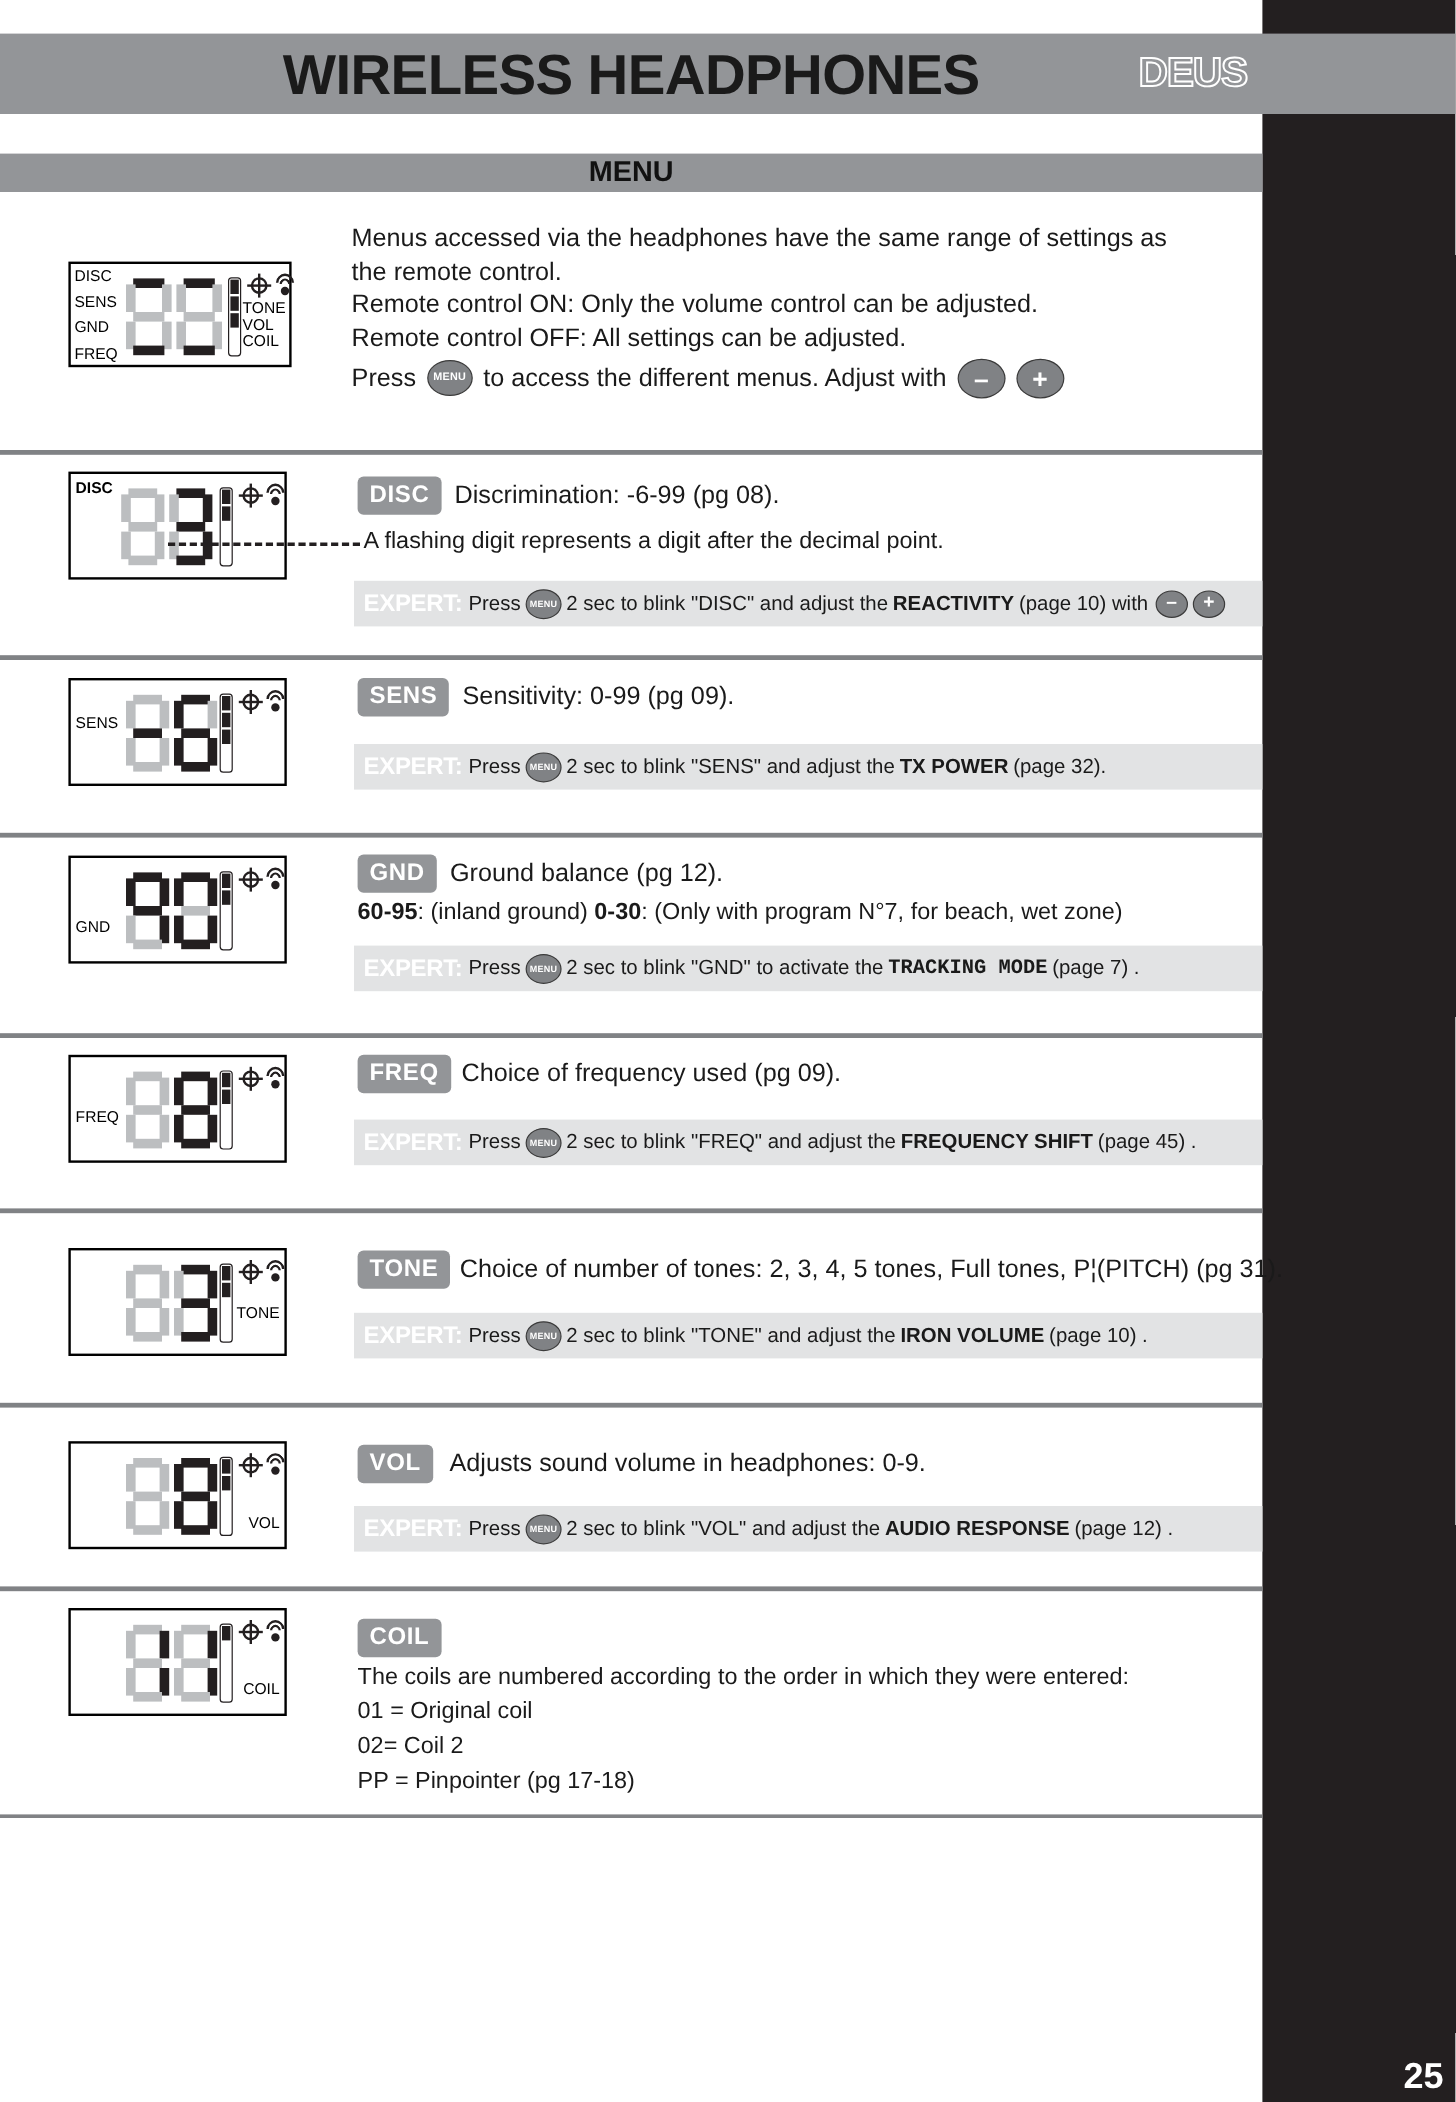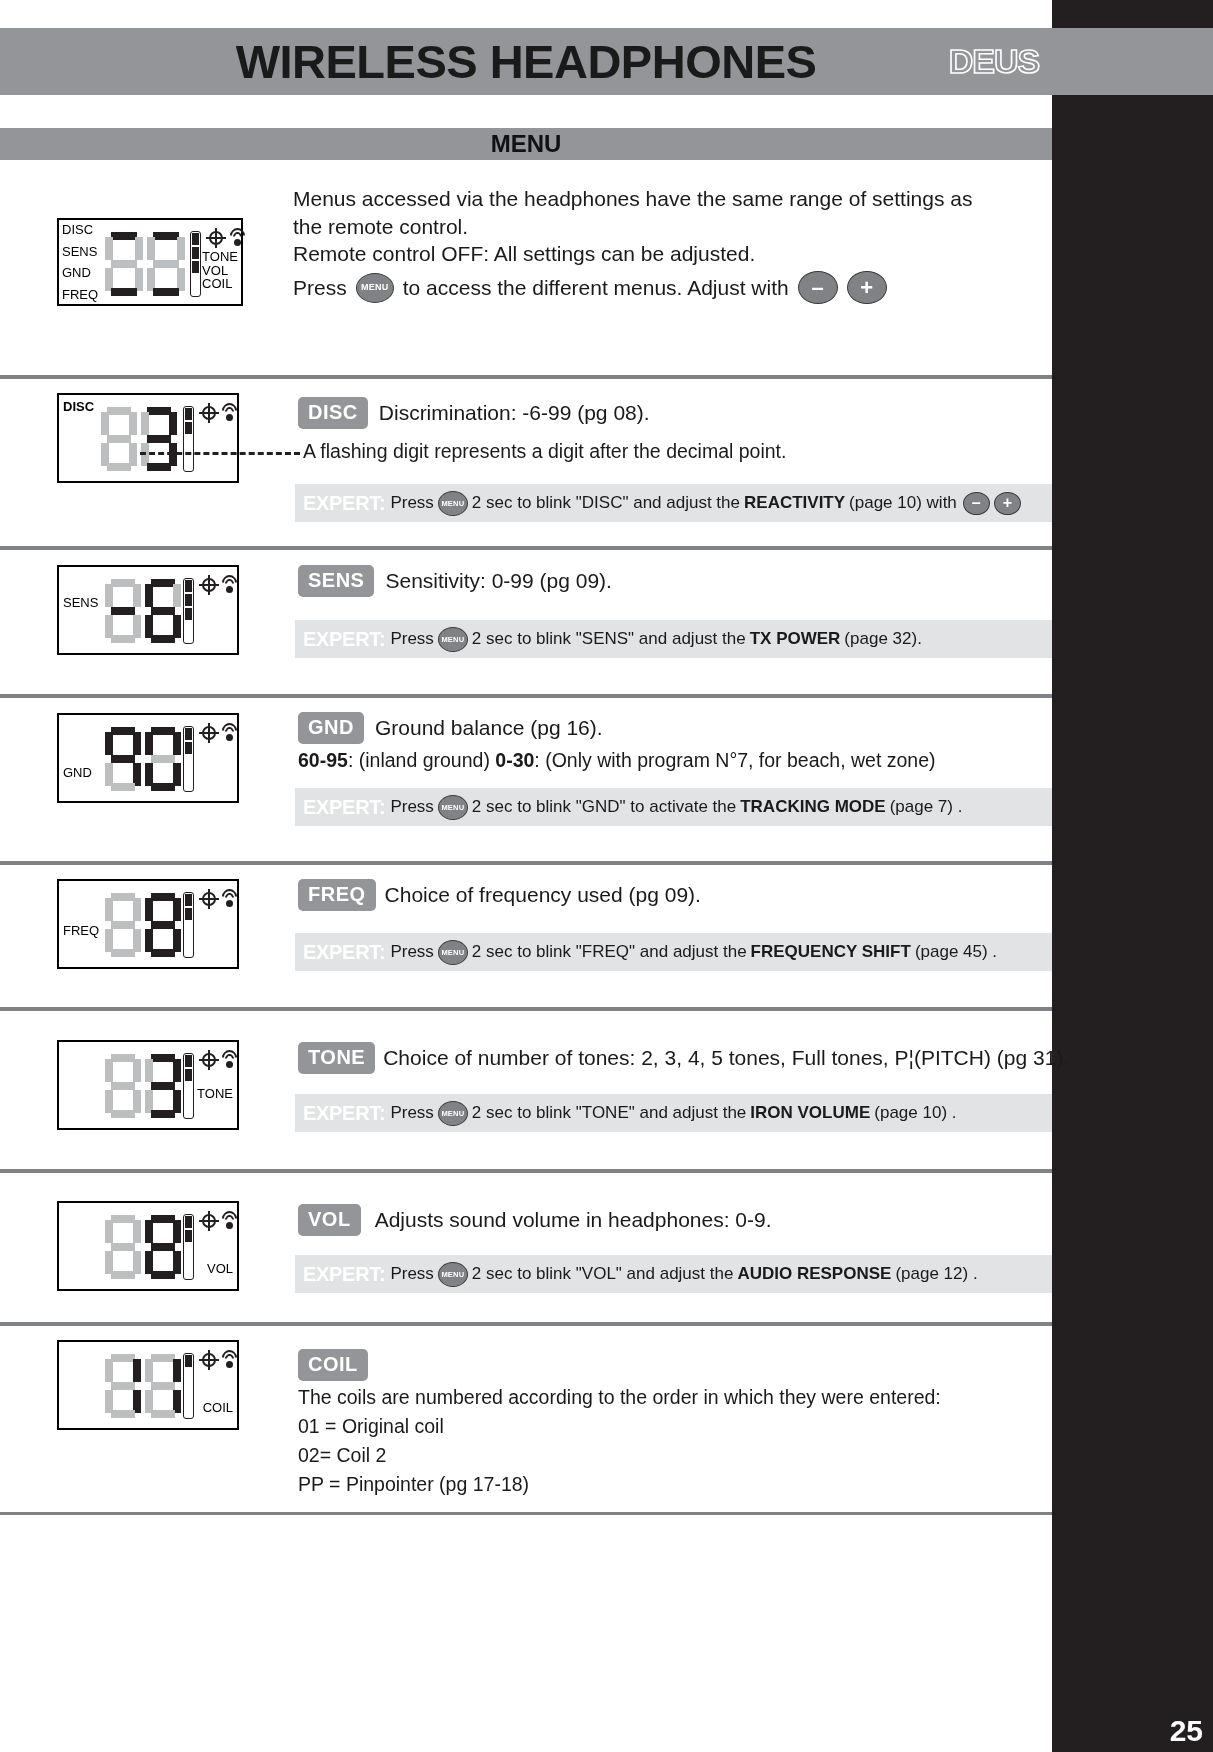--- a/index.html
+++ b/index.html
@@ -298,20 +298,21 @@
         <div>TONE</div>
         <div>VOL</div>
         <div>COIL</div>
       </div>
     </div>
   </div>
 
   <div class="intro">
     <span class="ln">Menus accessed via the headphones have the same range of settings as</span>
     <span class="ln">the remote control.</span>
+    <span class="ln">Remote control ON: Only the volume control can be adjusted.</span>
     <span class="ln">Remote control OFF: All settings can be adjusted.</span>
     <span class="ln" style="display:flex;align-items:center;gap:9px;margin-top:3px;">
       <span>Press</span>
       <span class="menu-btn">MENU</span>
       <span>to access the different menus. Adjust with</span>
       <span class="pm-btn">–</span>
       <span class="pm-btn">+</span>
     </span>
   </div>
 
@@ -470,32 +471,32 @@
       <div class="wifi-icon" style="left:162px; top:7px; width:18px; height:20px;">
         <div class="arc" style="left:1px; top:1px; width:15px; height:15px;"></div>
         <div class="arc" style="left:4px; top:5px; width:9px; height:9px;"></div>
         <div class="dot" style="left:5px; bottom:1px;"></div>
       </div>
     </div>
   </div>
 
   <div class="sect-head" style="left:298px; top:712px; display:flex; align-items:center; gap:11px;">
     <span class="pill">GND</span>
-    <span>Ground balance (pg 16).</span>
+    <span>Ground balance (pg 12).</span>
   </div>
   <div class="sub-line" style="left:298px; top:749px;">
     <b>60-95</b><span>:  (inland ground) </span><b>0-30</b><span>: (Only with program N°7, for beach, wet zone)</span>
   </div>
 
   <div class="expert" style="left:295px; top:788px; width:757px;">
     <span class="tag">EXPERT:</span>
     <span>Press</span>
     <span class="menu-btn sm" style="margin:0 4px;">MENU</span>
     <span>2 sec to blink  "GND" to activate the</span>
-    <b style="margin:4px 4px;">TRACKING MODE</b>
+    <b style="margin:4px 4px;font-family:Liberation Mono, monospace;">TRACKING MODE</b>
     <span>(page 7) .</span>
   </div>
 
   <div class="sep" style="top:861px;"></div>
 
   <div class="lcd" style="left:57px; top:879px; width:182px; height:90px;">
     <div class="lcd-inner">
       <div class="lcd-left-single" style="top:42px;">FREQ</div>
       <div class="digits" style="left:46px; top:12px;">
         <div class="seg7" style="width:36px;height:64px;">

